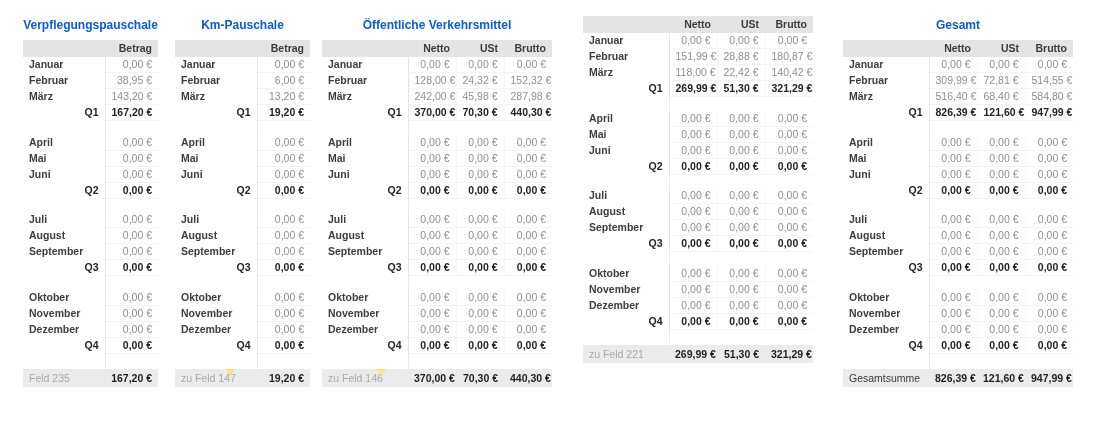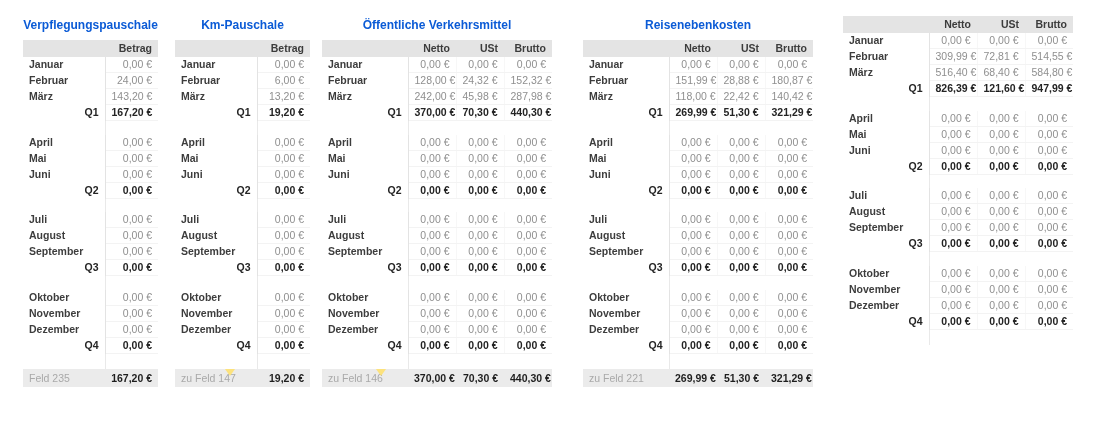--- a/index.html
+++ b/index.html
@@ -51,21 +51,21 @@
           <tr class="hdr">
             <td class="corner"></td>
             <td class="col-h">Betrag</td>
           </tr>
           <tr class="month">
             <td class="row-label">Januar</td>
             <td class="val">0,00 €</td>
           </tr>
           <tr class="month">
             <td class="row-label">Februar</td>
-            <td class="val">24,00 €</td>
+            <td class="val">38,95 €</td>
           </tr>
           <tr class="month">
             <td class="row-label">März</td>
             <td class="val">143,20 €</td>
           </tr>
           <tr class="total">
             <td class="total-label">Q1</td>
             <td class="total-val">167,20 €</td>
           </tr>
           <tr class="spacer">
@@ -377,21 +377,20 @@
           <tr class="ftr">
             <td class="footer-label">zu Feld 146<span class="comment-marker"></span></td>
             <td class="footer-val">370,00 €</td>
             <td class="footer-val">70,30 €</td>
             <td class="footer-val">440,30 €</td>
           </tr>
         </tbody>
       </table>
     </div>
     <div class="panel panel-3">
-      <div class="panel-title">Reisenebenkosten</div>
       <table class="grid">
         <colgroup>
           <col style="width: 86px;">
           <col style="width: 48px;">
           <col style="width: 48px;">
           <col style="width: 48px;">
         </colgroup>
         <tbody>
           <tr class="hdr">
             <td class="corner"></td>
@@ -522,20 +521,21 @@
           <tr class="ftr">
             <td class="footer-label">zu Feld 221</td>
             <td class="footer-val">269,99 €</td>
             <td class="footer-val">51,30 €</td>
             <td class="footer-val">321,29 €</td>
           </tr>
         </tbody>
       </table>
     </div>
     <div class="panel panel-4">
+      <div class="panel-title">Gesamt</div>
       <table class="grid">
         <colgroup>
           <col style="width: 86px;">
           <col style="width: 48px;">
           <col style="width: 48px;">
           <col style="width: 48px;">
         </colgroup>
         <tbody>
           <tr class="hdr">
             <td class="corner"></td>
@@ -656,16 +656,22 @@
             <td class="total-val">0,00 €</td>
             <td class="total-val">0,00 €</td>
             <td class="total-val">0,00 €</td>
           </tr>
           <tr class="spacer-big">
             <td class="spacer-label"></td>
             <td></td>
             <td></td>
             <td></td>
           </tr>
+          <tr class="ftr">
+            <td class="footer-label">Gesamtsumme</td>
+            <td class="footer-val">826,39 €</td>
+            <td class="footer-val">121,60 €</td>
+            <td class="footer-val">947,99 €</td>
+          </tr>
         </tbody>
       </table>
     </div>
   </div>
 
 </body></html>

